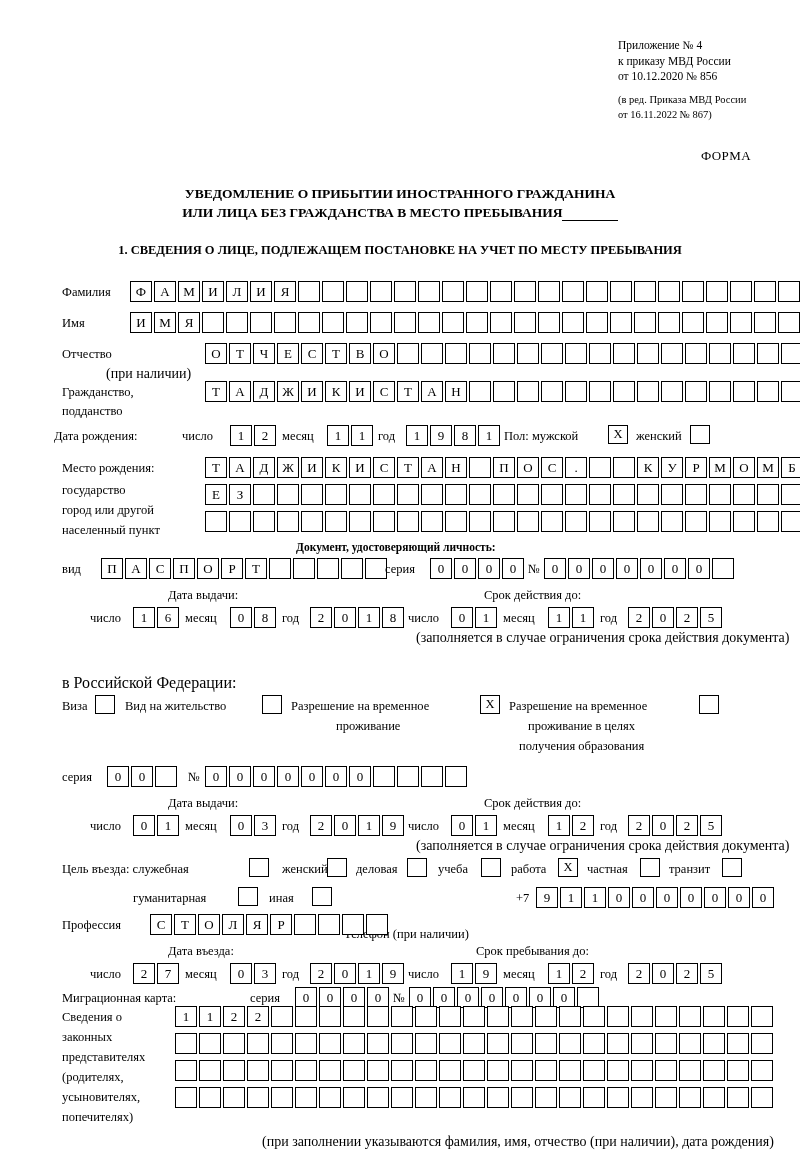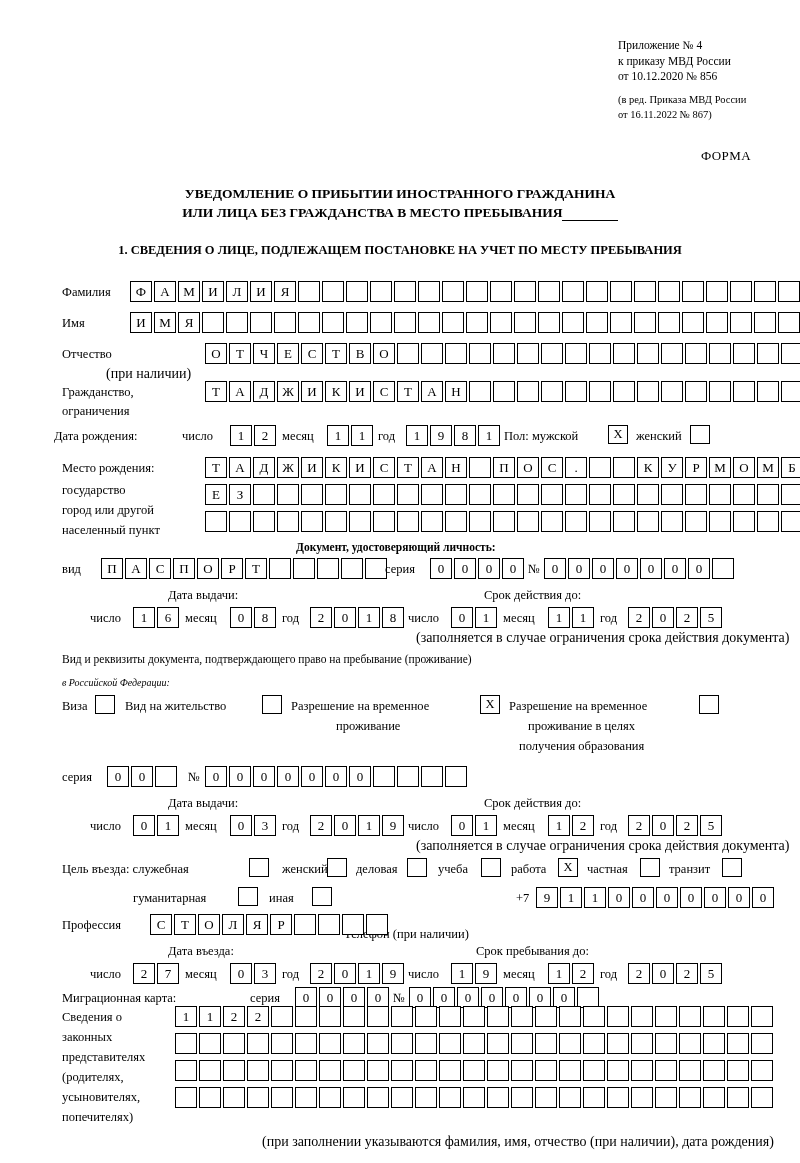--- a/index.html
+++ b/index.html
@@ -158,21 +158,21 @@
       <div class="cell"></div>
       <div class="cell"></div>
       <div class="cell"></div>
       <div class="cell"></div>
       <div class="cell"></div>
       <div class="cell"></div>
       <div class="cell"></div>
     </div>
 
   <div class="lbl" style="left:62px;top:385px;">Гражданство,</div>
-  <div class="lbl" style="left:62px;top:404px;">ограничения</div>
+  <div class="lbl" style="left:62px;top:404px;">подданство</div>
   <div class="cells" id="row-citizenship" style="left:205px;top:381px;">
       <div class="cell">Т</div>
       <div class="cell">А</div>
       <div class="cell">Д</div>
       <div class="cell">Ж</div>
       <div class="cell">И</div>
       <div class="cell">К</div>
       <div class="cell">И</div>
       <div class="cell">С</div>
       <div class="cell">Т</div>
@@ -372,22 +372,21 @@
   <div class="lbl" style="left:600px;top:611px;">год</div>
   <div class="cells" id="row-valid-year" style="left:628px;top:607px;">
       <div class="cell">2</div>
       <div class="cell">0</div>
       <div class="cell">2</div>
       <div class="cell">5</div>
     </div>
 
   <div class="lbl sm" style="left:372px;top:630px;">(заполняется в случае ограничения срока действия документа)</div>
 
-  <div class="lbl" style="left:62px;top:652px;font-size:11.5px;">Вид и реквизиты документа, подтверждающего право на пребывание (проживание)</div>
-  <div class="lbl" style="left:62px;top:675px;font-size:10px;font-style:italic;">в Российской Федерации:</div>
+  <div class="lbl" style="left:62px;top:675px;font-size:16px;">в Российской Федерации:</div>
 
   <div class="lbl" style="left:62px;top:699px;">Виза</div>
   <div class="box" style="left:95px;top:695px;"></div>
   <div class="lbl" style="left:125px;top:699px;">Вид на жительство</div>
   <div class="box" style="left:262px;top:695px;"></div>
   <div class="lbl" style="left:291px;top:699px;">Разрешение на временное</div>
   <div class="lbl" style="left:336px;top:719px;">проживание</div>
   <div class="box" style="left:480px;top:695px;">X</div>
   <div class="lbl" style="left:509px;top:699px;">Разрешение на временное</div>
   <div class="lbl" style="left:528px;top:719px;">проживание в целях</div>

